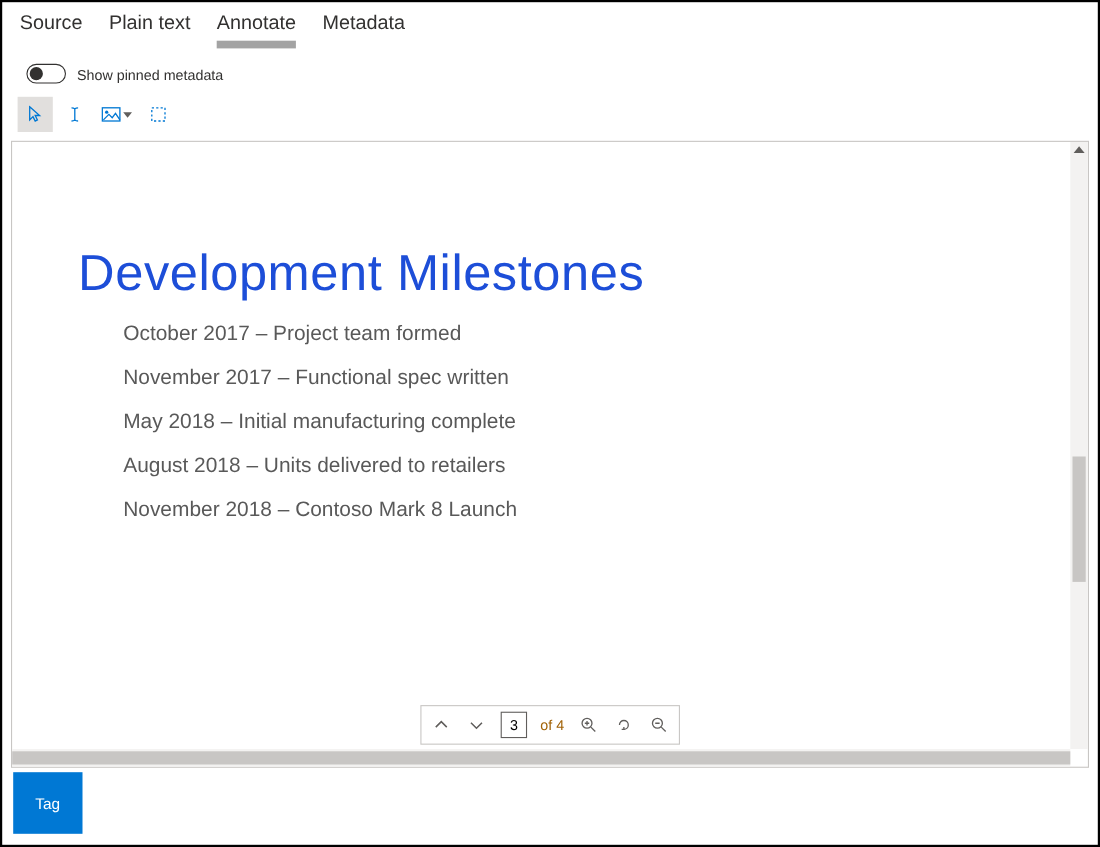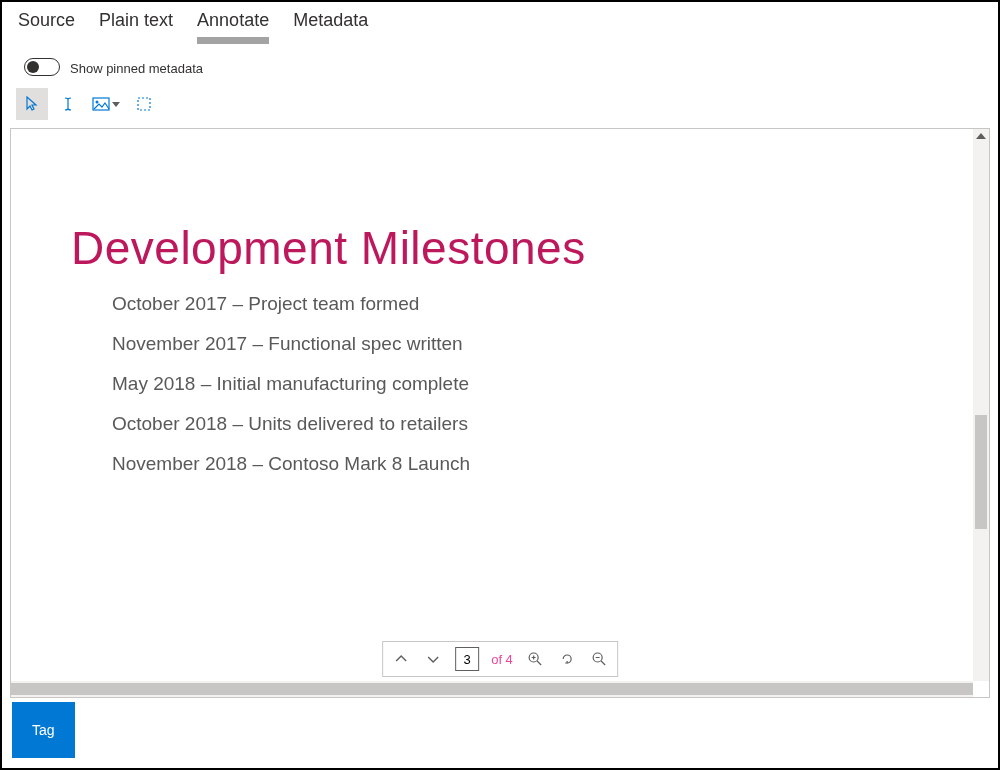--- a/index.html
+++ b/index.html
@@ -92,21 +92,21 @@
       position: relative;
       overflow: hidden;
     }
     .doc-content {
       padding: 92px 60px 20px;
       color: #3b3a39;
     }
     .doc-title {
       font-size: 46px;
       font-weight: 300;
-      color: #be185d;
+      color: #1d4ed8;
       margin-bottom: 18px;
       letter-spacing: 0.5px;
     }
     .milestone {
       font-size: 19px;
       color: #595959;
       margin-bottom: 18px;
       font-weight: 400;
       margin-left: 41px;
     }
@@ -178,21 +178,21 @@
     .page-input {
       width: 24px;
       height: 24px;
       border: 1px solid #605e5c;
       text-align: center;
       font-size: 13px;
       font-family: inherit;
     }
     .of-text {
       font-size: 13px;
-      color: #ec4899;
+      color: #a16207;
     }
     .tag-btn {
       position: absolute;
       left: 10px;
       bottom: 10px;
       background: #0078d4;
       color: #fff;
       border: none;
       padding: 20px 20px;
       font-size: 14px;
@@ -243,21 +243,21 @@
       </svg>
   </div>
 </div>
 
 <div class="doc-region">
   <div class="doc-content">
     <h1 class="doc-title">Development Milestones</h1>
     <div class="milestone">October 2017 – Project team formed</div>
     <div class="milestone">November 2017 – Functional spec written</div>
     <div class="milestone">May 2018 – Initial manufacturing complete</div>
-    <div class="milestone">October 2018 – Units delivered to retailers</div>
+    <div class="milestone">August 2018 – Units delivered to retailers</div>
     <div class="milestone">November 2018 – Contoso Mark 8 Launch</div>
   </div>
 
   <div class="pager">
     <div class="ico">
       <svg width="14" height="14" viewBox="0 0 14 14">
           <path d="M2 9 L7 4 L12 9" fill="none" stroke="#605e5c" stroke-width="1.4"></path>
         </svg>
     </div>
     <div class="ico">

